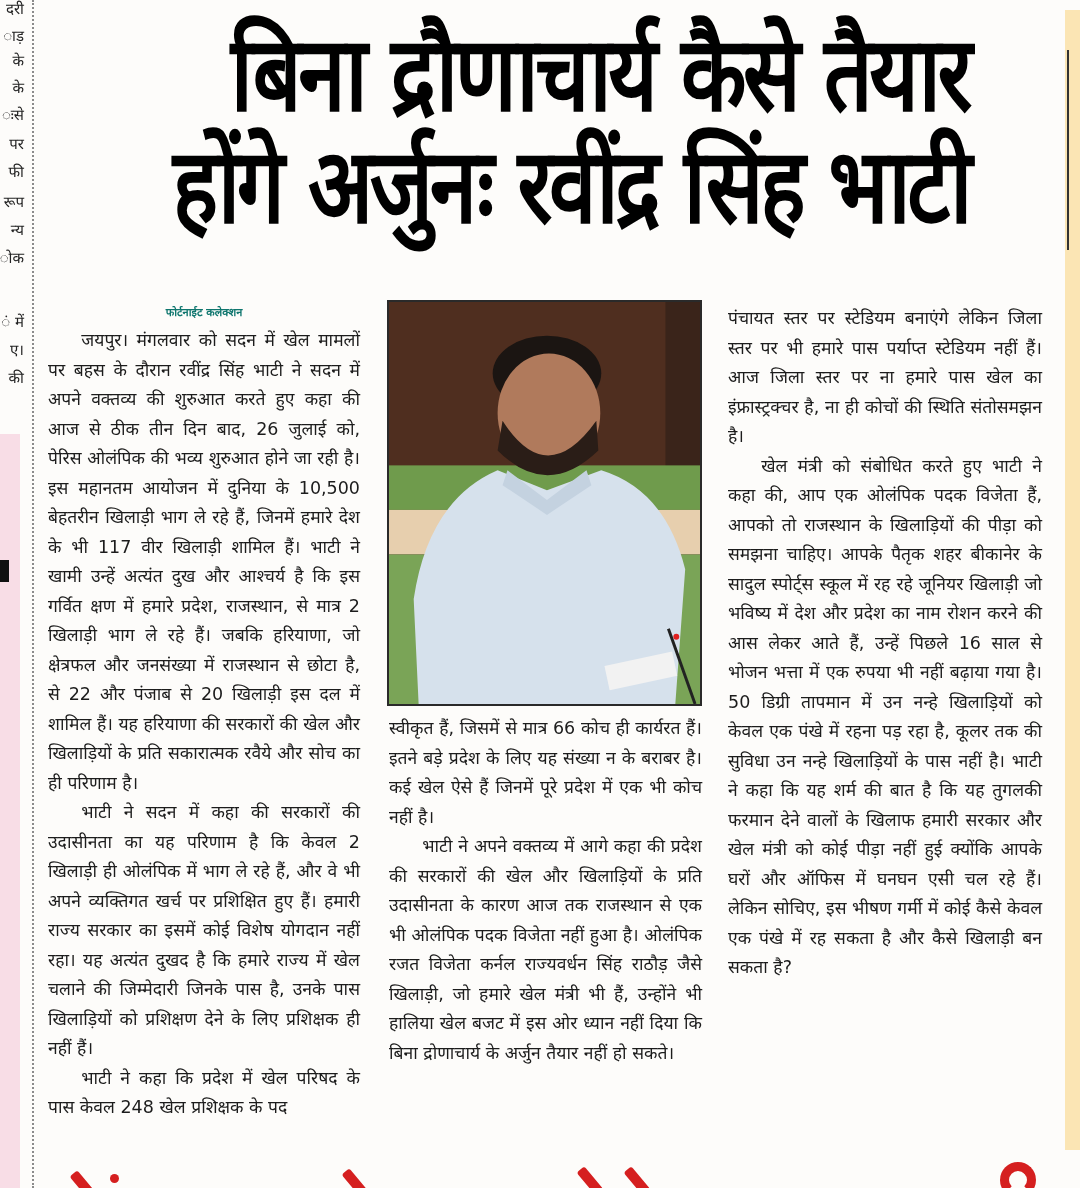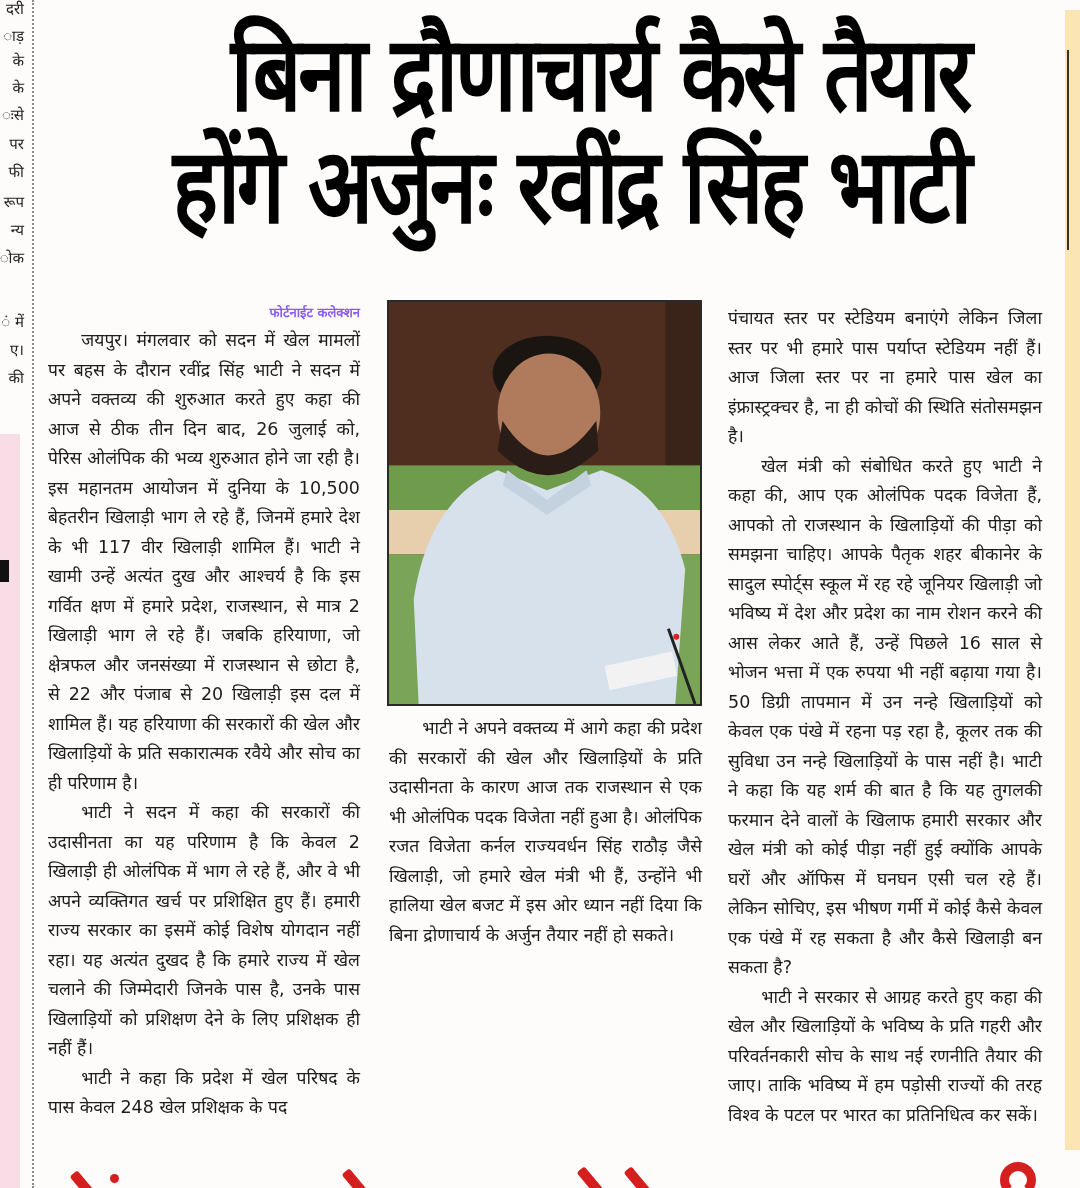--- a/index.html
+++ b/index.html
@@ -20,21 +20,21 @@
   .headline { position: absolute; left: 50px; top: 18px; width: 1010px; text-align: right; }
   .headline .hl { display: block; font-family: "DejaVu Sans", sans-serif; font-weight: 900; color: #000; font-size: 104px; line-height: 112px; letter-spacing: -4px; transform: scaleX(0.82); transform-origin: center; white-space: nowrap; }
 
   
   .col { position: absolute; font-size: 17.5px; line-height: 29.5px; color: #1c1c1c; text-align: justify; }
   .col p { text-indent: 1.9em; }
   .col p.noindent { text-indent: 0; }
   .col1 { left: 48px; top: 300px; width: 312px; }
   .col2 { left: 389px; top: 714px; width: 313px; }
   .col3 { left: 728px; top: 304px; width: 314px; }
-  .byline { text-align: right; font-weight: bold; font-size: 13px; line-height: 26px; color: #8b5cf6; }
+  .byline { text-align: center; font-weight: bold; font-size: 11px; line-height: 26px; color: #0f766e; }
 
   
   .photo { position: absolute; left: 387px; top: 300px; width: 315px; height: 406px; border: 2px solid #2a2a2a; overflow: hidden; background: #4a2a1c; }
   .photo svg { display: block; width: 100%; height: 100%; }
 
   
   .red-frag { position: absolute; left: 0; top: 1160px; width: 1080px; height: 28px; overflow: hidden; }
   .red-frag .stroke { position: absolute; background: #d51f1f; border-radius: 3px; }
 </style>
 </head>
@@ -88,27 +88,27 @@
     <path d="M115 120 Q160 190 210 120 L212 150 Q160 200 110 150 Z" fill="#2a1d17"></path>
     <path d="M25 300 Q40 200 110 170 L160 190 L215 170 Q280 190 300 270 L290 406 L30 406 Z" fill="#d6e1ec"></path>
     <path d="M120 170 L160 200 L200 170 L205 185 L160 215 L115 185 Z" fill="#c4d2e0"></path>
     <rect x="220" y="360" width="70" height="25" fill="#f2f2f2" transform="rotate(-12 255 372)"></rect>
     <line x1="283" y1="330" x2="310" y2="406" stroke="#222" stroke-width="3"></line>
     <circle cx="291" cy="338" r="3" fill="#e02020"></circle>
   </svg>
 </div>
 
 <div class="col col2">
+  <p class="noindent">स्वीकृत हैं, जिसमें से मात्र 66 कोच ही कार्यरत हैं। इतने बड़े प्रदेश के लिए यह संख्या न के बराबर है। कई खेल ऐसे हैं जिनमें पूरे प्रदेश में एक भी कोच नहीं है।</p>
   <p>भाटी ने अपने वक्तव्य में आगे कहा की प्रदेश की सरकारों की खेल और खिलाड़ियों के प्रति उदासीनता के कारण आज तक राजस्थान से एक भी ओलंपिक पदक विजेता नहीं हुआ है। ओलंपिक रजत विजेता कर्नल राज्यवर्धन सिंह राठौड़ जैसे खिलाड़ी, जो हमारे खेल मंत्री भी हैं, उन्होंने भी हालिया खेल बजट में इस ओर ध्यान नहीं दिया कि बिना द्रोणाचार्य के अर्जुन तैयार नहीं हो सकते।</p>
 </div>
 
 <div class="col col3">
   <p class="noindent">पंचायत स्तर पर स्टेडियम बनाएंगे लेकिन जिला स्तर पर भी हमारे पास पर्याप्त स्टेडियम नहीं हैं। आज जिला स्तर पर ना हमारे पास खेल का इंफ्रास्ट्रक्चर है, ना ही कोचों की स्थिति संतोसमझन है।</p>
   <p>खेल मंत्री को संबोधित करते हुए भाटी ने कहा की, आप एक ओलंपिक पदक विजेता हैं, आपको तो राजस्थान के खिलाड़ियों की पीड़ा को समझना चाहिए। आपके पैतृक शहर बीकानेर के सादुल स्पोर्ट्स स्कूल में रह रहे जूनियर खिलाड़ी जो भविष्य में देश और प्रदेश का नाम रोशन करने की आस लेकर आते हैं, उन्हें पिछले 16 साल से भोजन भत्ता में एक रुपया भी नहीं बढ़ाया गया है। 50 डिग्री तापमान में उन नन्हे खिलाड़ियों को केवल एक पंखे में रहना पड़ रहा है, कूलर तक की सुविधा उन नन्हे खिलाड़ियों के पास नहीं है। भाटी ने कहा कि यह शर्म की बात है कि यह तुगलकी फरमान देने वालों के खिलाफ हमारी सरकार और खेल मंत्री को कोई पीड़ा नहीं हुई क्योंकि आपके घरों और ऑफिस में घनघन एसी चल रहे हैं। लेकिन सोचिए, इस भीषण गर्मी में कोई कैसे केवल एक पंखे में रह सकता है और कैसे खिलाड़ी बन सकता है?</p>
-  <p>भाटी ने सरकार से आग्रह करते हुए कहा की खेल और खिलाड़ियों के भविष्य के प्रति गहरी और परिवर्तनकारी सोच के साथ नई रणनीति तैयार की जाए। ताकि भविष्य में हम पड़ोसी राज्यों की तरह विश्व के पटल पर भारत का प्रतिनिधित्व कर सकें।</p>
 </div>
 
 <div class="red-frag">
   <div class="stroke" style="left:78px;top:10px;width:10px;height:30px;transform:rotate(-40deg);"></div>
   <div class="stroke" style="left:110px;top:14px;width:9px;height:9px;border-radius:50%;"></div>
   <div class="stroke" style="left:350px;top:8px;width:10px;height:30px;transform:rotate(-40deg);"></div>
   <div class="stroke" style="left:585px;top:6px;width:10px;height:30px;transform:rotate(-40deg);"></div>
   <div class="stroke" style="left:632px;top:6px;width:10px;height:30px;transform:rotate(-40deg);"></div>
   <div style="position:absolute;left:1000px;top:2px;width:36px;height:36px;border:9px solid #d51f1f;border-radius:50%;border-bottom-color:transparent;"></div>
 </div>

